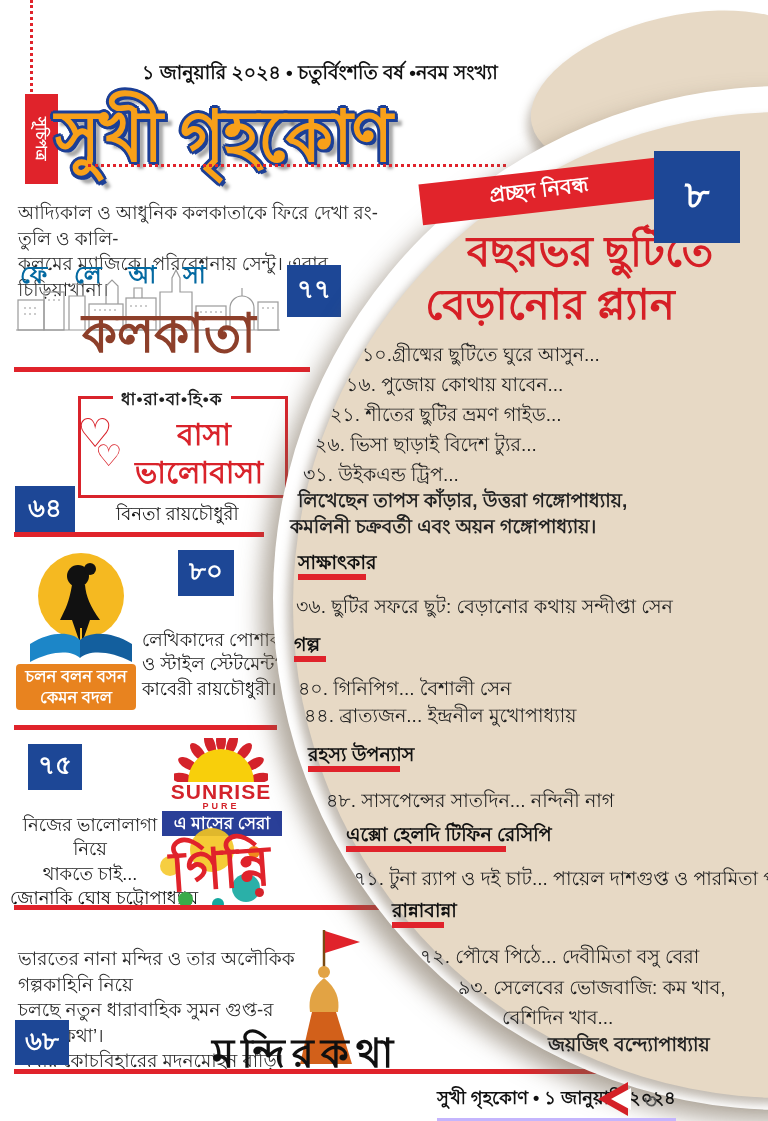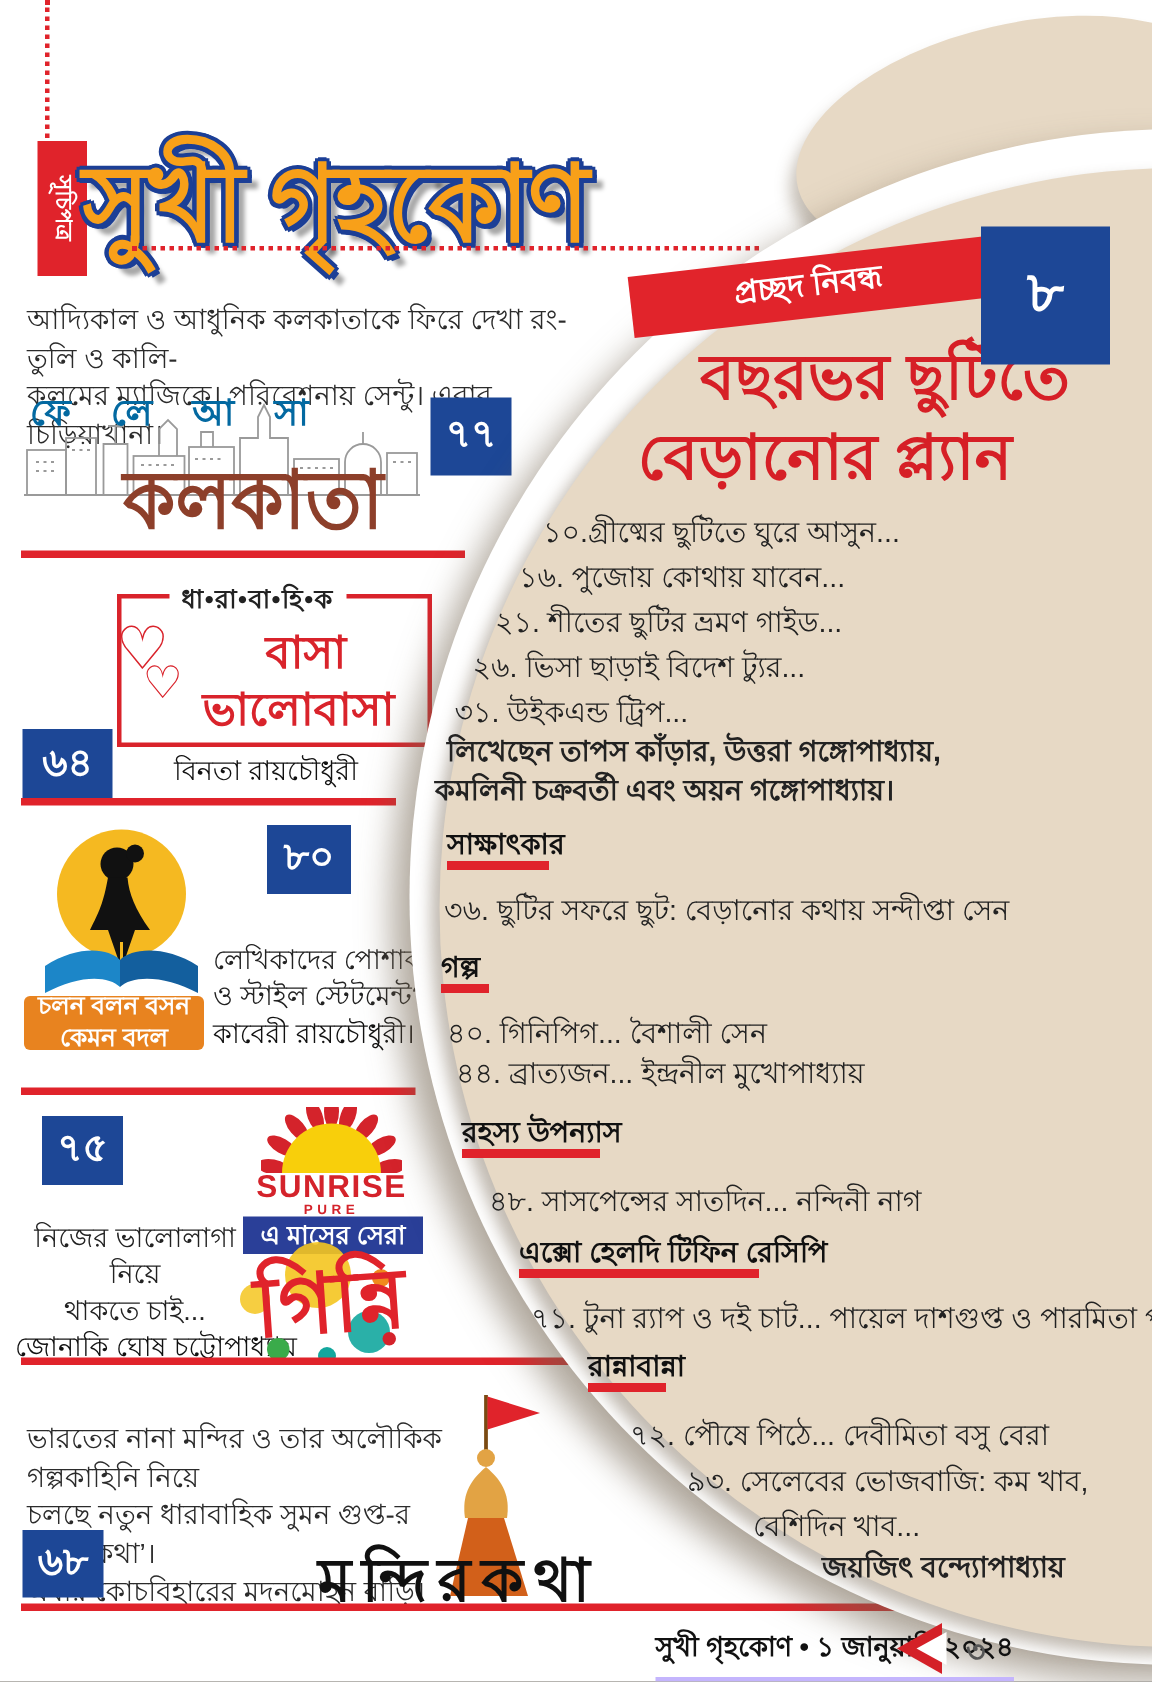--- a/index.html
+++ b/index.html
@@ -65,20 +65,21 @@
 </style>
 </head>
 <body>
 
 <div class="page">
 
   <div class="abs v-dotted" style="left:30px;top:0;height:92px;"></div>
   <div class="abs contents-tab" style="left:25px;top:94px;width:33px;height:90px;">
       <span>সূচিপত্র</span>
     </div>
+  <div class="abs issue-line" style="left:90px;top:58px;width:460px;">১ জানুয়ারি ২০২৪ • চতুর্বিংশতি বর্ষ •নবম সংখ্যা</div>
   <div class="abs mag-title" style="left:55px;top:84px;">সুখী গৃহকোণ</div>
   <div class="abs h-dotted" style="left:88px;top:164px;width:418px;"></div>
 
   <div class="abs intro" style="left:18px;top:200px;width:380px;">
     <div>আদ্যিকাল ও আধুনিক কলকাতাকে ফিরে দেখা রং-তুলি ও কালি-</div>
     <div>কলমের ম্যাজিকে। পরিবেশনায় সেন্টু। এবার চিড়িয়াখানা।</div>
   </div>
   <svg class="abs" style="left:14px;top:262px;" width="268" height="74" viewBox="0 0 268 74">
     <g stroke="#9a9a9a" fill="none" stroke-width="1.2">
       <rect x="4" y="38" width="26" height="30"></rect>
@@ -118,21 +119,21 @@
   <svg class="abs" style="left:22px;top:552px;" width="118" height="112" viewBox="0 0 118 112">
     <circle cx="59" cy="44" r="43" fill="#f5b921"></circle>
     <circle cx="56" cy="24" r="11" fill="#111"></circle>
     <circle cx="68" cy="17" r="6" fill="#111"></circle>
     <path d="M50 33 C47 50 44 56 38 68 L78 68 C68 54 64 44 63 33 Z" fill="#111"></path>
     <path d="M50 68 L68 68 L59 94 Z" fill="#111"></path>
     <line x1="59" y1="76" x2="59" y2="90" stroke="#f5b921" stroke-width="2"></line>
     <path d="M8 92 C30 78 50 80 58 88 L58 106 C50 98 30 98 8 110 Z" fill="#1c86c8"></path>
     <path d="M110 92 C88 78 66 80 58 88 L58 106 C66 98 88 98 110 110 Z" fill="#135f9e"></path>
   </svg>
-  <div class="abs orange-badge" style="left:16px;top:664px;width:120px;height:36px;">
+  <div class="abs orange-badge" style="left:16px;top:664px;width:120px;height:46px;">
     <span>চলন বলন বসন</span>
     <span>কেমন বদল</span>
   </div>
   <div class="abs small-note" style="left:142px;top:628px;width:180px;">
     <div>লেখিকাদের পোশাক</div>
     <div>ও স্টাইল স্টেটমেন্ট?</div>
     <div class="author">কাবেরী রায়চৌধুরী।</div>
   </div>
   <div class="abs redline" style="left:14px;top:725px;width:263px;"></div>
 

